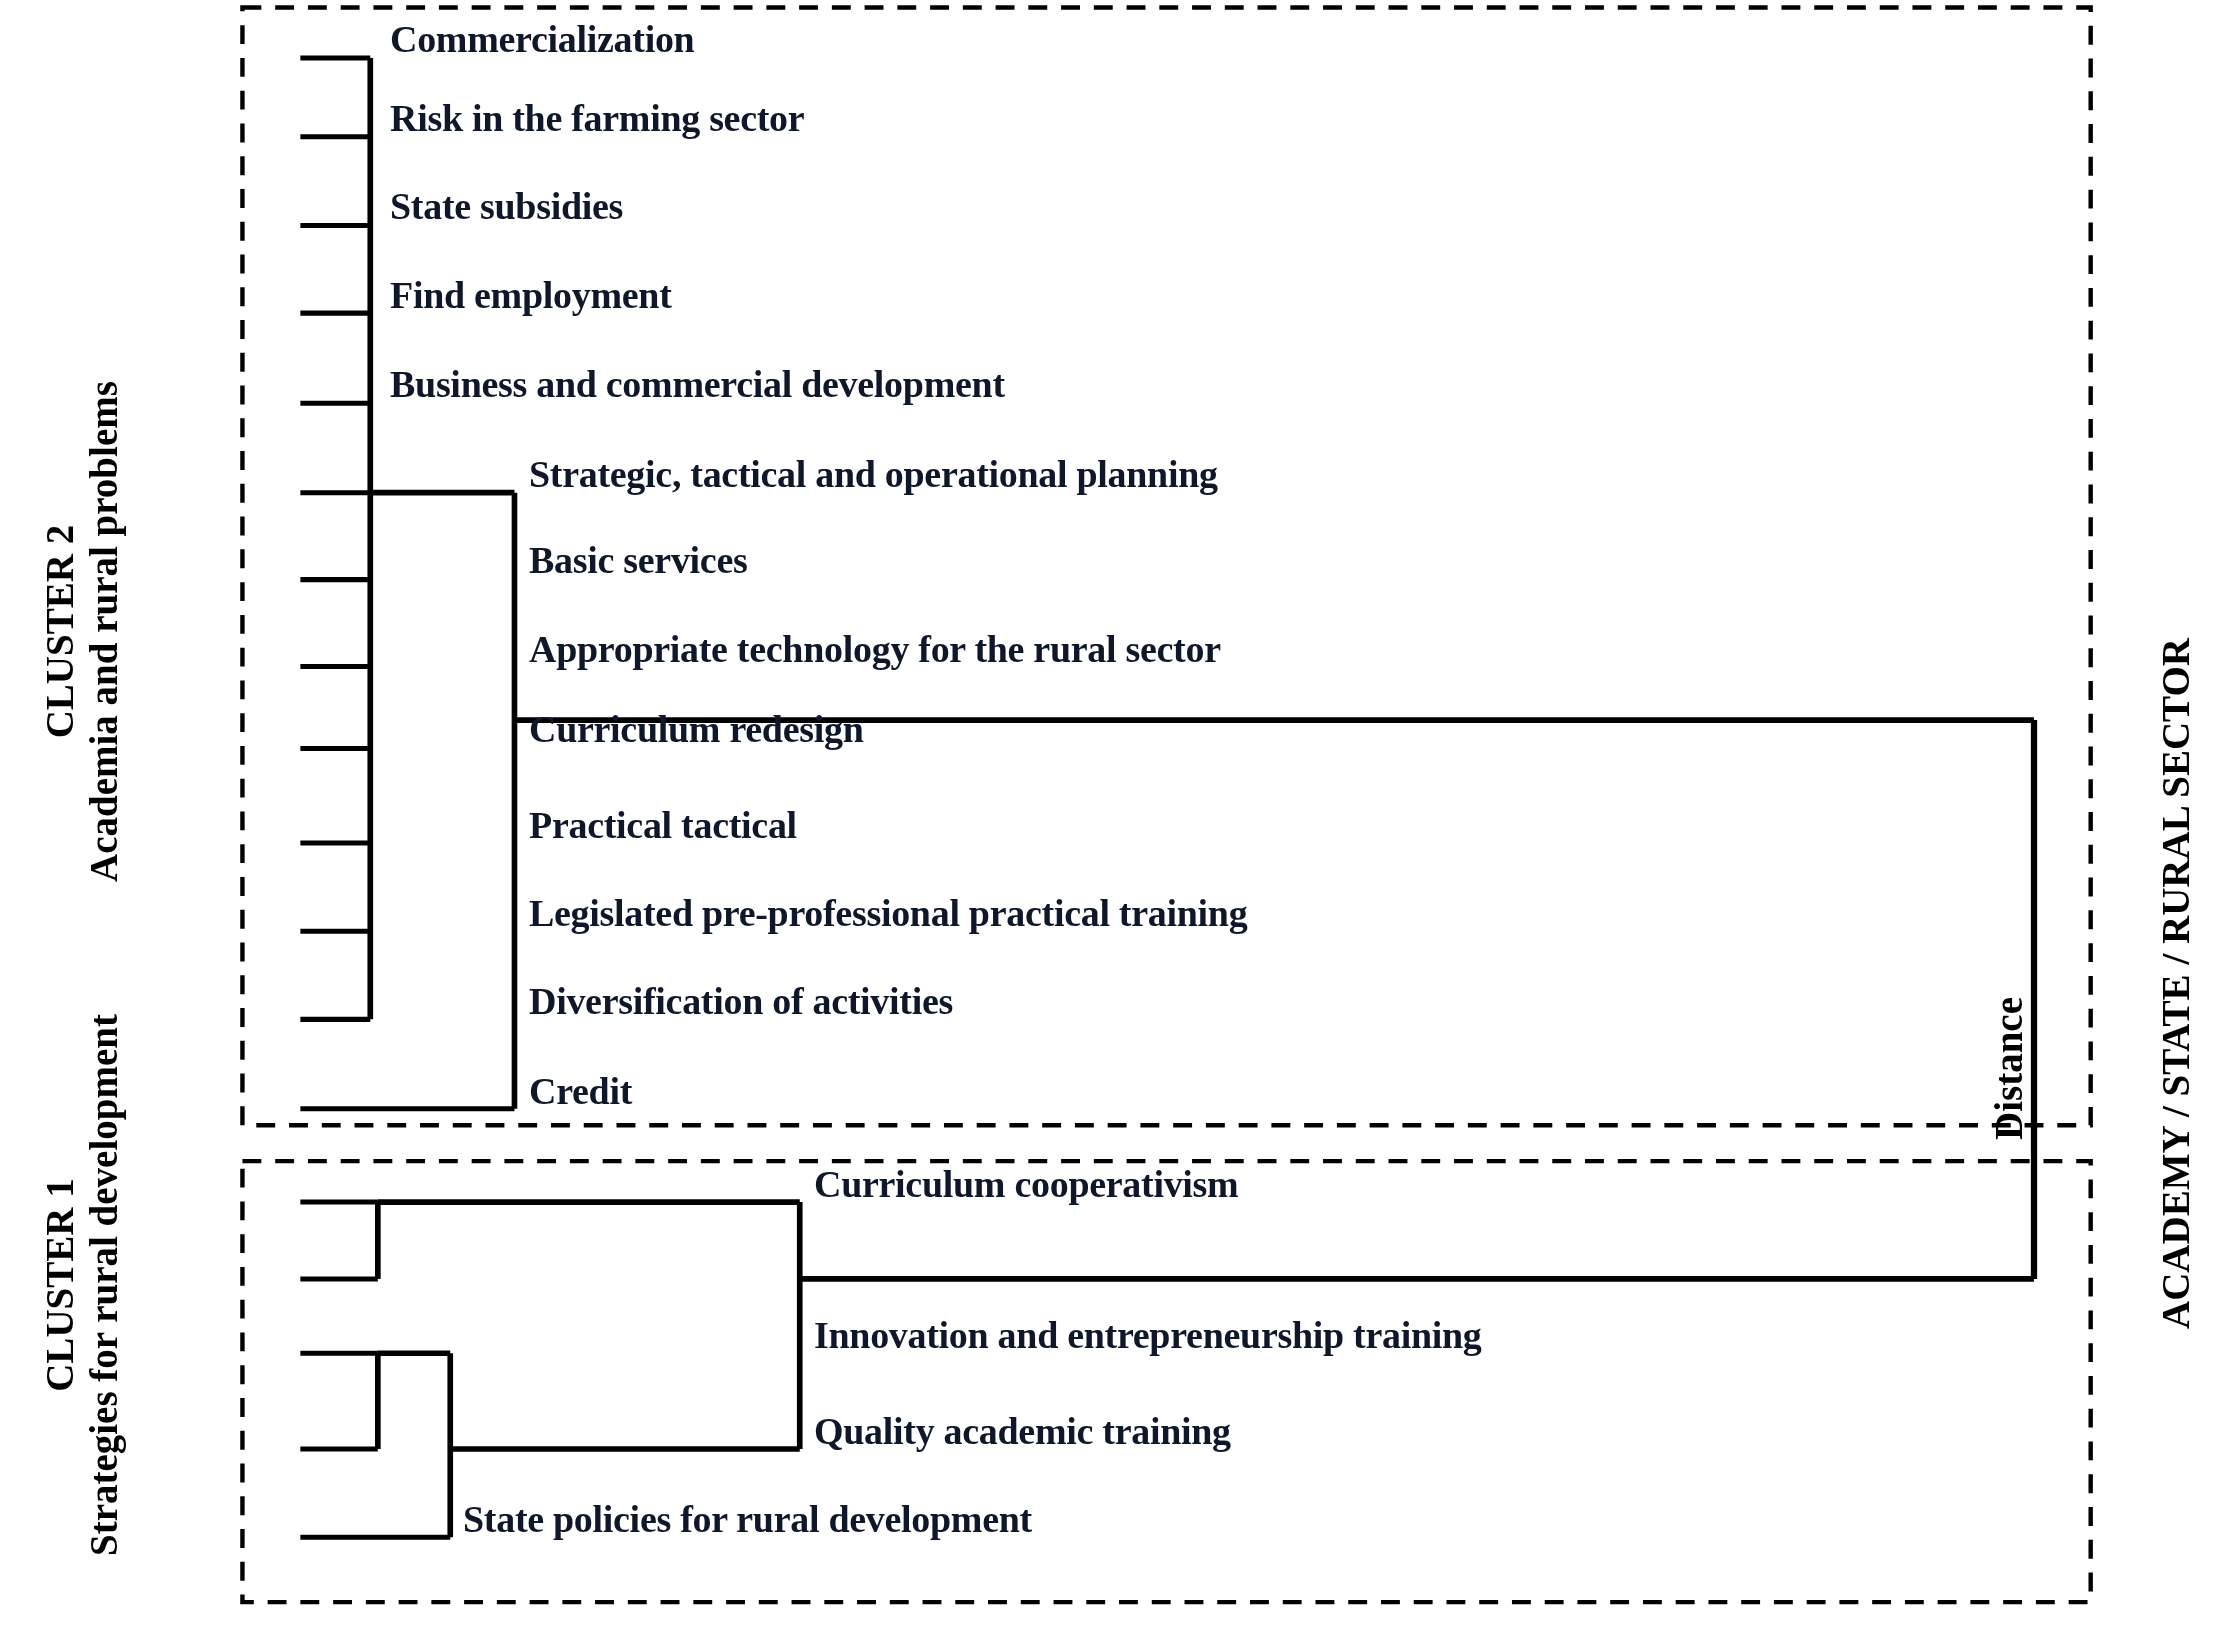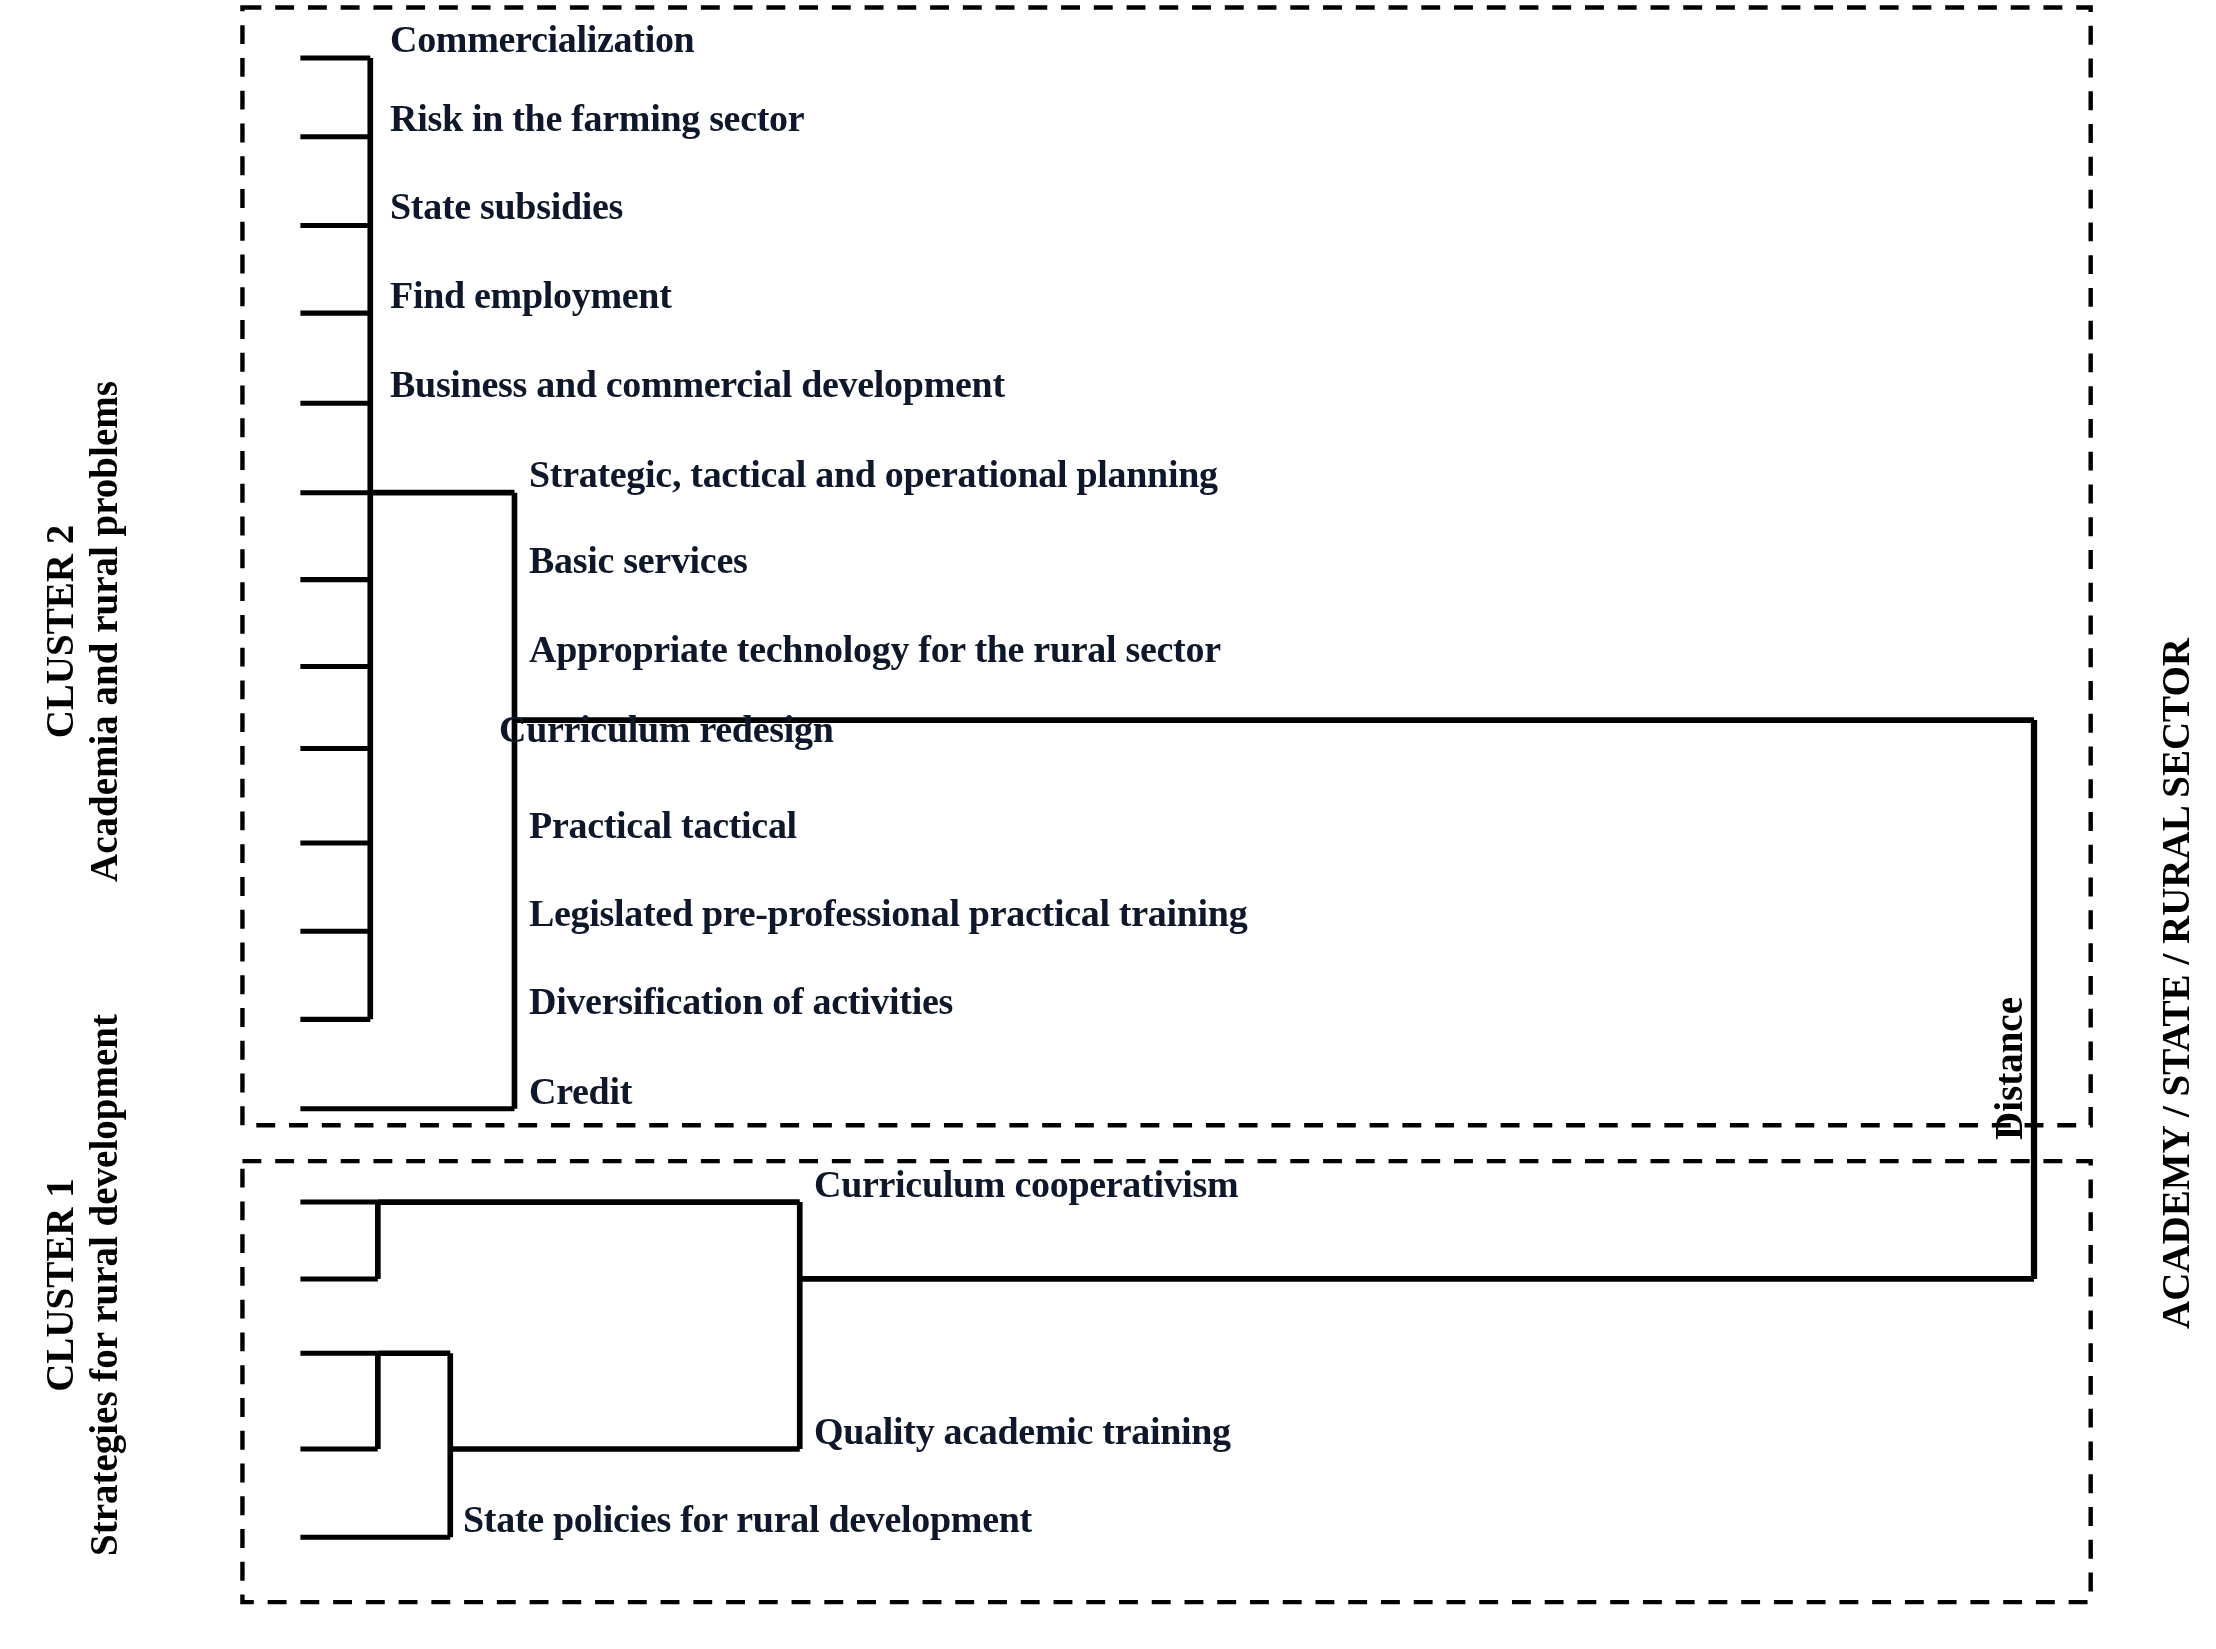--- a/index.html
+++ b/index.html
@@ -115,27 +115,28 @@
   </svg>
 
   <div class="leaf-label" style="left:390px; top:58px;">Commercialization</div>
   <div class="leaf-label" style="left:390px; top:137px;">Risk in the farming sector</div>
   <div class="leaf-label" style="left:390px; top:225px;">State subsidies</div>
   <div class="leaf-label" style="left:390px; top:314px;">Find employment</div>
   <div class="leaf-label" style="left:390px; top:403px;">Business and commercial development</div>
   <div class="leaf-label" style="left:529px; top:493px;">Strategic, tactical and operational planning</div>
   <div class="leaf-label" style="left:529px; top:579px;">Basic services</div>
   <div class="leaf-label" style="left:529px; top:668px;">Appropriate technology for the rural sector</div>
-  <div class="leaf-label" style="left:499px; top:748px;">Curriculum redesign</div>
+  <div class="leaf-label" style="left:529px; top:748px;">Curriculum redesign</div>
   <div class="leaf-label" style="left:529px; top:844px;">Practical tactical</div>
   <div class="leaf-label" style="left:529px; top:932px;">Legislated pre-professional practical training</div>
   <div class="leaf-label" style="left:529px; top:1020px;">Diversification of activities</div>
   <div class="leaf-label" style="left:529px; top:1110px;">Credit</div>
 
   <div class="leaf-label" style="left:814px; top:1203px;">Curriculum cooperativism</div>
+  <div class="leaf-label" style="left:814px; top:1354px;">Innovation and entrepreneurship training</div>
   <div class="leaf-label" style="left:814px; top:1450px;">Quality academic training</div>
   <div class="leaf-label" style="left:463px; top:1538px;">State policies for rural development</div>
 
   <div class="rot-label cluster-caption" style="left:38px; top:882px; transform: rotate(-90deg);">
     <span class="cap-line">CLUSTER 2</span>
     <span class="cap-line">Academia and rural problems</span>
   </div>
 
   <div class="rot-label cluster-caption" style="left:38px; top:1556px; transform: rotate(-90deg);">
     <span class="cap-line">CLUSTER 1</span>

